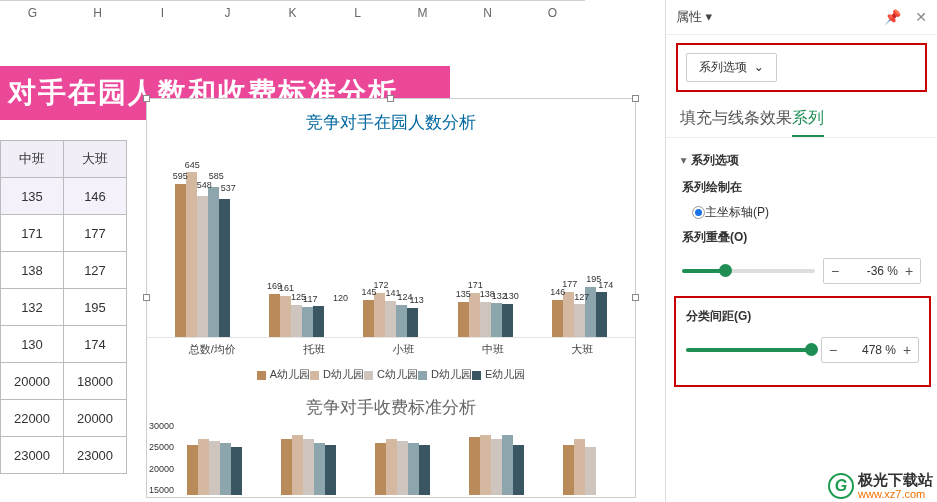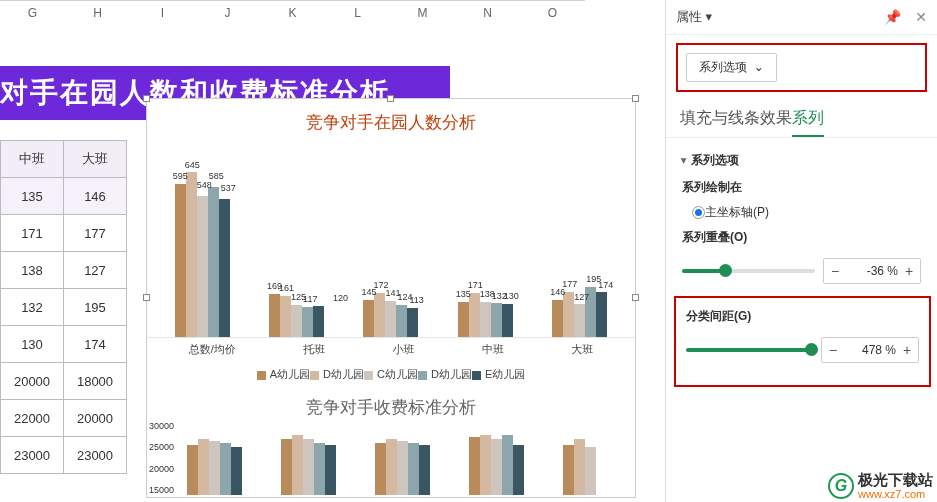--- a/index.html
+++ b/index.html
@@ -4,33 +4,33 @@
 <style>
   * { box-sizing: border-box; }
   html, body { margin: 0; padding: 0; font-family: "Microsoft YaHei", Arial, sans-serif; background: #fff; }
   .frame { width: 937px; height: 502px; position: relative; overflow: hidden; }
 
   
   .col-headers { position: absolute; left: 0; top: 0; width: 660px; height: 24px; display: flex; background: #fff; }
   .col-header { width: 65px; text-align: center; font-size: 12px; color: #666; line-height: 24px; border-top: 1px solid #d0d0d0; }
 
   
-  .title-band { position: absolute; left: 0; top: 66px; width: 450px; height: 54px; background: #6d28d9; color: #fff; font-size: 28px; font-weight: 600; line-height: 54px; padding-left: 0; overflow: hidden; letter-spacing: 2px; }
+  .title-band { position: absolute; left: 0; top: 66px; width: 450px; height: 54px; background: #ec4899; color: #fff; font-size: 28px; font-weight: 600; line-height: 54px; padding-left: 8px; overflow: hidden; letter-spacing: 2px; }
 
   
   .sheet { position: absolute; left: 0; top: 140px; }
   .sheet table { border-collapse: collapse; }
   .sheet th, .sheet td { border: 1px solid #bbb; padding: 0; text-align: center; font-size: 13px; color: #333; height: 37px; width: 63px; }
   .sheet th { background: #f2eef7; font-weight: 400; }
   .sheet td { background: #fff; }
   .hl td { background: #f5f1fa; }
 
   
   .chart-box { position: absolute; left: 146px; top: 98px; width: 490px; height: 400px; background: #fff; border: 1px solid #ccc; }
-  .chart-title { text-align: center; font-size: 17px; color: #c2410c; margin: 12px 0 4px; }
+  .chart-title { text-align: center; font-size: 17px; color: #0369a1; margin: 12px 0 4px; }
   .plot1 { height: 200px; display: flex; align-items: flex-end; justify-content: space-around; padding: 0 8px; border-bottom: 1px solid #e5e5e5; }
   .group { display: flex; align-items: flex-end; gap: 0px; position: relative; }
   .bar { width: 11px; }
   .lbl { position: absolute; font-size: 9px; color: #333; text-align: center; width: 14px; }
   .c0 { background: #B98B5A; }
   .c1 { background: #D5B8A0; }
   .c2 { background: #CDC5BE; }
   .c3 { background: #8DA5AC; }
   .c4 { background: #3B5663; }
   .axis-labels { display: flex; justify-content: space-around; padding: 4px 8px; font-size: 11px; color: #444; }

